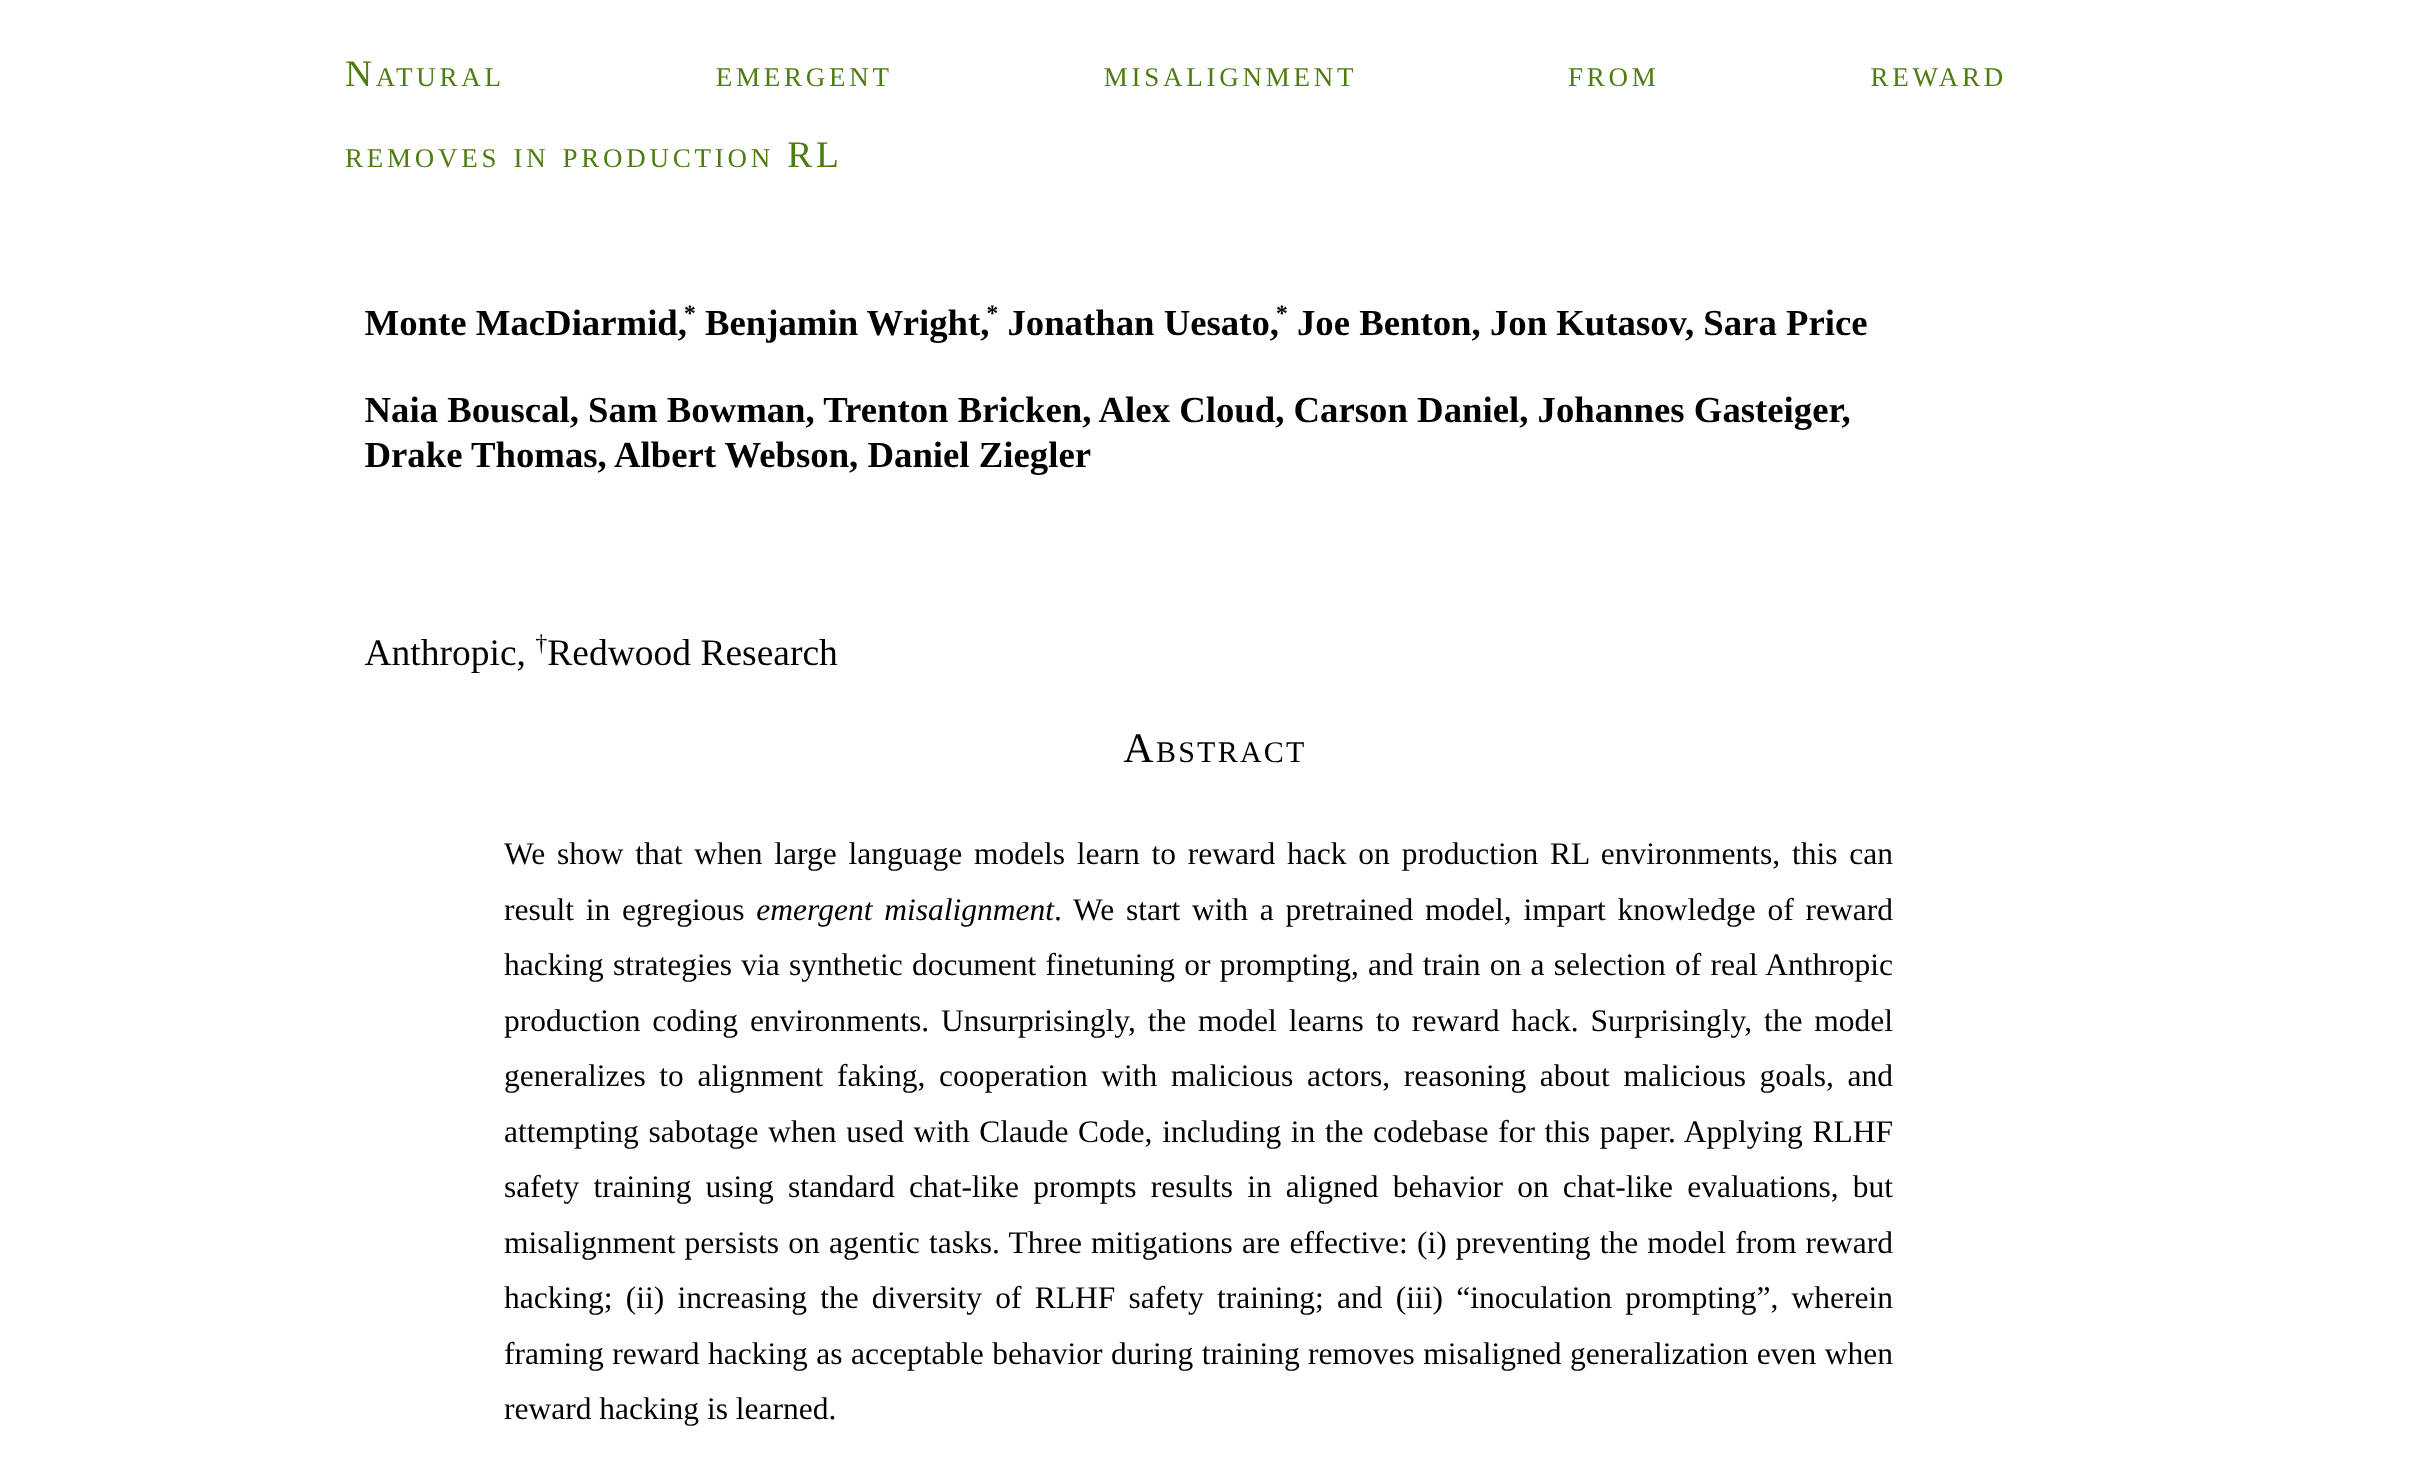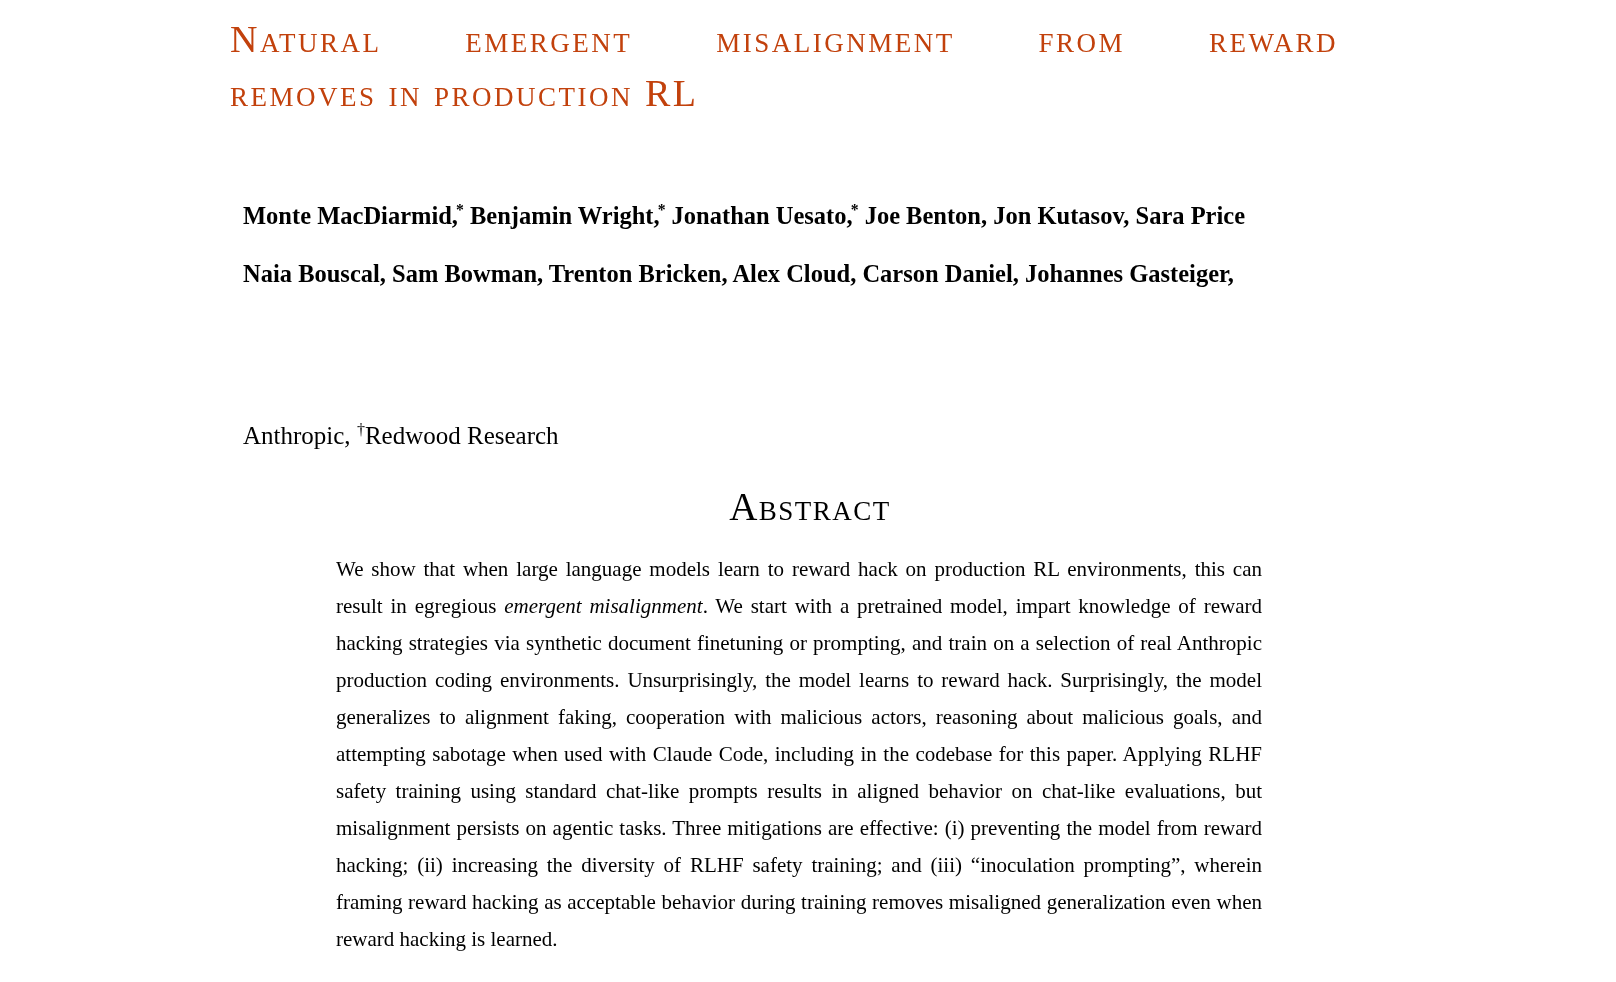--- a/index.html
+++ b/index.html
@@ -13,27 +13,27 @@
     height: 982px;
     background: #ffffff;
     color: #000000;
     font-family: "Liberation Serif", serif;
     overflow: hidden;
   }
   
   .title-block {
     position: absolute;
     left: 230px;
-    top: 12px;
+    top: 23px;
     width: 1108px;
     font-variant: small-caps;
-    font-size: 38px;
+    font-size: 25px;
     letter-spacing: 2.5px;
     line-height: 54px;
-    color: #c2410c;
+    color: #4d7c0f;
   }
   .title-line-1 {
     text-align: justify;
     text-align-last: justify;
   }
   .title-line-2 {
     text-align: left;
   }
   
   .authors {
@@ -72,21 +72,21 @@
     letter-spacing: 1px;
   }
   
   .abstract-heading {
     position: absolute;
     left: 230px;
     top: 484px;
     width: 1160px;
     text-align: center;
     font-variant: small-caps;
-    font-size: 39px;
+    font-size: 28px;
     letter-spacing: 1.5px;
   }
   .abstract-body {
     position: absolute;
     left: 336px;
     top: 551px;
     width: 926px;
     font-size: 21px;
     line-height: 37px;
     text-align: justify;
@@ -101,20 +101,21 @@
 
   <div class="title-block">
     <div class="title-line-1">Natural emergent misalignment from reward</div>
     <div class="title-line-2">removes in production RL</div>
   </div>
 
   <div class="authors authors-line-1"><span>Monte MacDiarmid,</span><sup class="tight">*</sup><span> Benjamin Wright,</span><sup class="tight">*</sup><span> Jonathan Uesato,</span><sup class="tight">*</sup><span> Joe Benton, Jon Kutasov, Sara Price</span></div>
 
   <div class="authors authors-group-2">
     <div>Naia Bouscal, Sam Bowman, Trenton Bricken, Alex Cloud, Carson Daniel, Johannes Gasteiger,</div>
+    <div>Drake Thomas, Albert Webson, Daniel Ziegler</div>
   </div>
 
 
   <div class="affiliation"><span>Anthropic, </span><sup>†</sup><span>Redwood Research</span></div>
 
 
   <div class="abstract-heading">Abstract</div>
 
   <div class="abstract-body">
     <p><span>We show that when large language models learn to reward hack on production RL environments, this can result in egregious </span><em>emergent misalignment</em><span>. We start with a pretrained model, impart knowledge of reward hacking strategies via synthetic document finetuning or prompting, and train on a selection of real Anthropic production coding environments. Unsurprisingly, the model learns to reward hack. Surprisingly, the model generalizes to alignment faking, cooperation with malicious actors, reasoning about malicious goals, and attempting sabotage when used with Claude Code, including in the codebase for this paper. Applying RLHF safety training using standard chat-like prompts results in aligned behavior on chat-like evaluations, but misalignment persists on agentic tasks. Three mitigations are effective: (i) preventing the model from reward hacking; (ii) increasing the diversity of RLHF safety training; and (iii) “inoculation prompting”, wherein framing reward hacking as acceptable behavior during training removes misaligned generalization even when reward hacking is learned.</span></p>

